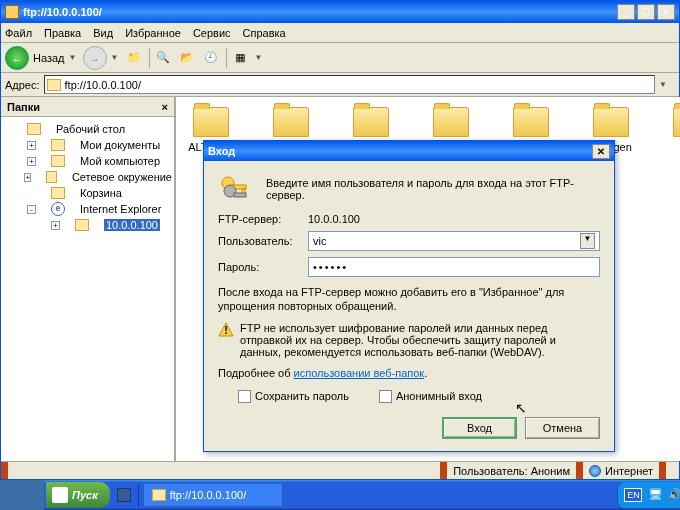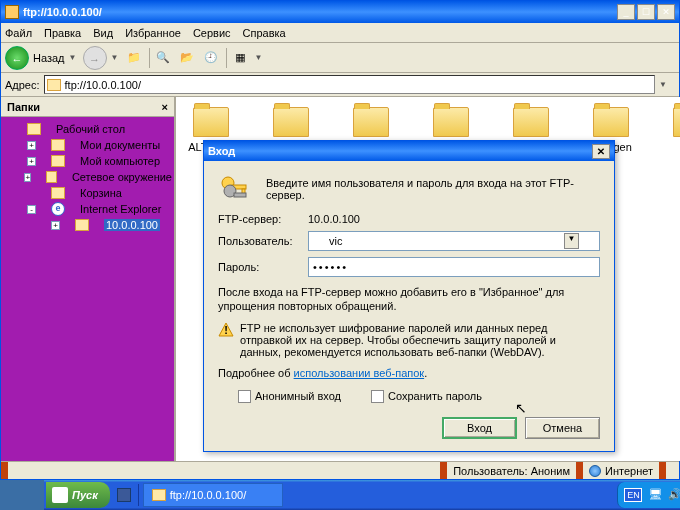--- a/index.html
+++ b/index.html
@@ -20,21 +20,21 @@
 .tb-drop { width: 10px; font-size: 8px; color: #555; }
 .tb-icon { width: 20px; height: 20px; display: flex; align-items: center; justify-content: center; }
 
 .addressbar { height: 24px; background: #ece9d8; display: flex; align-items: center; padding: 0 4px; gap: 4px; border-bottom: 1px solid #aca899; }
 .addr-label { }
 .addr-input { flex: 1; height: 19px; background: #fff; border: 1px inset #888; display: flex; align-items: center; padding: 0 2px; gap: 4px; }
 .addr-folder { width: 14px; height: 12px; background: #ffe9a8; border: 1px solid #d9a23d; }
 .addr-go { width: 16px; }
 
 .body-area { display: flex; height: calc(100% - 22px - 20px - 30px - 24px - 18px); }
-.sidebar { width: 175px; background: #a21caf; border-right: 2px solid #aca899; display: flex; flex-direction: column; }
+.sidebar { width: 175px; background: #ffffff; border-right: 2px solid #aca899; display: flex; flex-direction: column; }
 .side-head { height: 20px; background: #ece9d8; border-bottom: 1px solid #aca899; display: flex; align-items: center; padding: 0 6px; font-weight: bold; }
 .side-head .x { margin-left: auto; font-family: Arial; }
 .tree { padding: 4px 2px; }
 .tree-row { display: flex; align-items: center; height: 16px; gap: 15px; white-space: nowrap; }
 .exp { width: 9px; height: 9px; border: 1px solid #7b9ebd; font-size: 8px; line-height: 7px; text-align: center; color: #000; background: #fff; }
 .sp { width: 9px; }
 .ticon2 { width: 14px; height: 12px; background: #ffe9a8; border: 1px solid #d9a23d; display: inline-block; }
 .ie-icon { width: 14px; height: 14px; background: #fff; border-radius: 50%; border: 1px solid #36c; color: #36c; font-weight: bold; font-size: 9px; text-align: center; }
 .sel { background: #316ac5; color: #fff; padding: 0 2px; }
 
@@ -49,21 +49,21 @@
 .dlg-title { height: 20px; background: linear-gradient(#0058e6,#3d91ff,#0058e6); color: #fff; display: flex; align-items: center; padding: 0 4px; font-weight: bold; }
 .dlg-title .x { margin-left: auto; width: 18px; height: 15px; background: #ece9d8; color: #000; display: flex; align-items: center; justify-content: center; border: 1px solid #888; font-size: 10px; }
 .dlg-body { padding: 12px 14px; }
 .dlg-row { display: flex; align-items: center; margin-bottom: 8px; gap: 16px; }
 .keys-icon { width: 32px; height: 32px; }
 .keys-icon svg { width: 32px; height: 32px; }
 .dlg-txt { flex: 1; }
 .form-row { display: flex; align-items: center; margin-bottom: 6px; }
 .form-lbl { width: 90px; }
 .form-val { }
-.combo { flex: 1; height: 20px; border: 1px solid #7b9ebd; background: #fff; display: flex; align-items: center; padding: 0 20px; }
+.combo { flex: 1; height: 20px; border: 1px solid #7b9ebd; background: #fff; display: flex; align-items: center; padding: 0 4px; }
 .combo .cd { margin-left: auto; width: 15px; height: 16px; background: #ece9d8; border: 1px solid #888; text-align: center; font-size: 8px; }
 .txtinput { flex: 1; height: 20px; border: 1px solid #7b9ebd; background: #fff; padding: 0 4px; line-height: 18px; letter-spacing: 2px; }
 .note { margin: 8px 0; line-height: 1.3; }
 .warn { display: flex; gap: 6px; margin-bottom: 8px; }
 .warn-icon { width: 16px; height: 16px; }
 .warn-icon svg { width: 16px; height: 16px; }
 .link { color: #0066cc; text-decoration: underline; }
 .chk-row { display: flex; align-items: center; gap: 30px; margin: 10px 0 14px 20px; }
 .chk { width: 13px; height: 13px; border: 1px solid #888; background: #fff; margin-right: 4px; display: inline-block; vertical-align: middle; }
 .btn-row { display: flex; justify-content: flex-end; gap: 8px; }
@@ -267,22 +267,22 @@
             <polygon points="8,1 15,14 1,14" fill="#ffd24d" stroke="#c88a00"></polygon>
             <text x="8" y="12" text-anchor="middle" font-size="10" font-weight="bold">!</text>
           </svg>
       </span>
       <span>FTP не использует шифрование паролей или данных перед отправкой их на сервер. Чтобы обеспечить защиту паролей и данных, рекомендуется использовать веб-папки (WebDAV).</span>
     </div>
     <div class="note">
       <span>Подробнее об </span><a class="link">использовании веб-папок</a>.
     </div>
     <div class="chk-row">
+      <label><span class="chk"></span><span>Сохранить пароль</span></label>
       <label><span class="chk"></span><span>Анонимный вход</span></label>
-      <label><span class="chk"></span><span>Сохранить пароль</span></label>
     </div>
     <div class="btn-row">
       <button class="btn default">Вход</button>
       <button class="btn">Отмена</button>
     </div>
   </div>
 </div>
 <div class="cursor">↖</div>
 
 <div class="taskbar">

